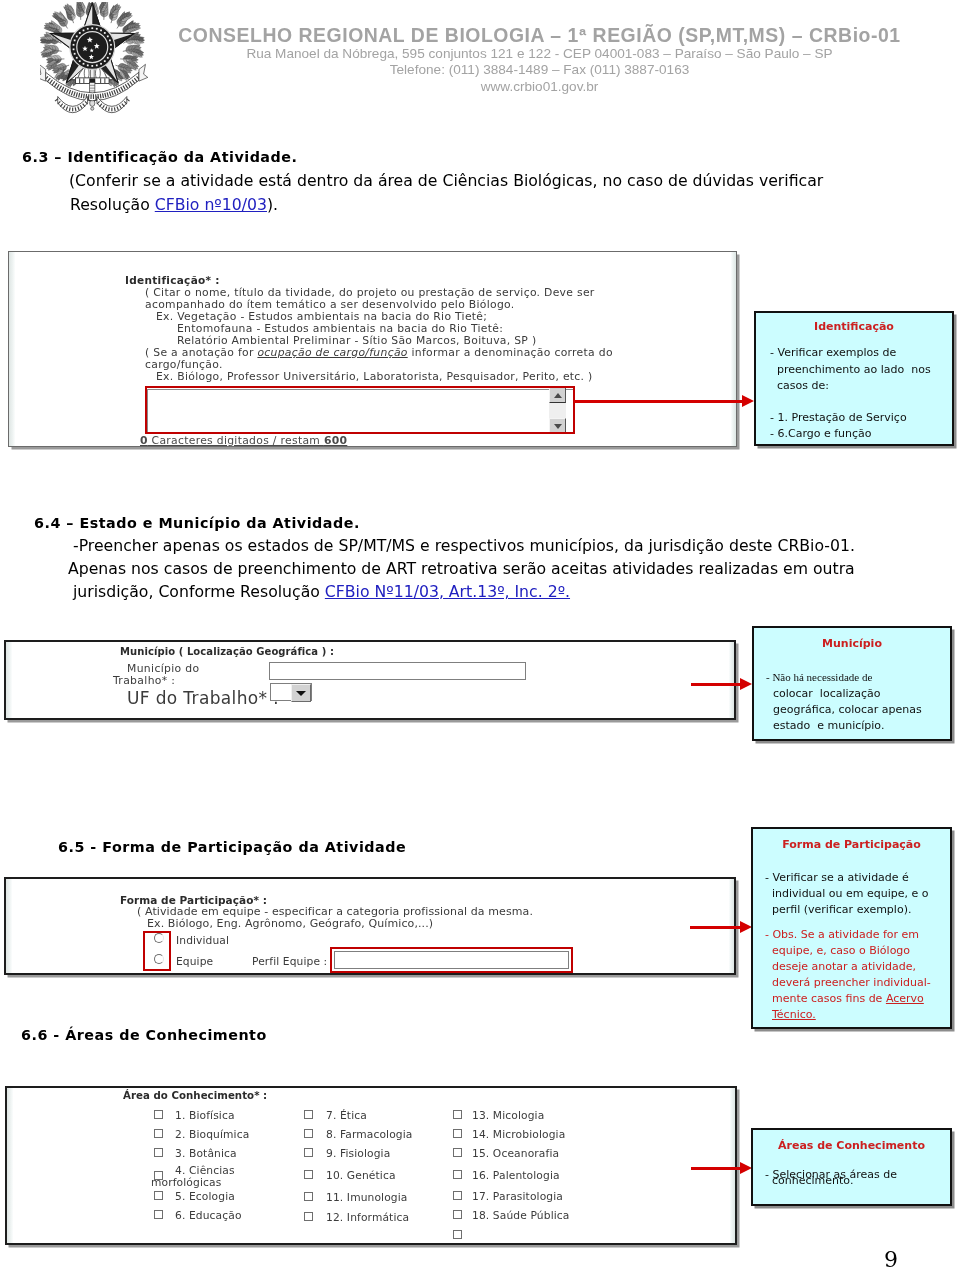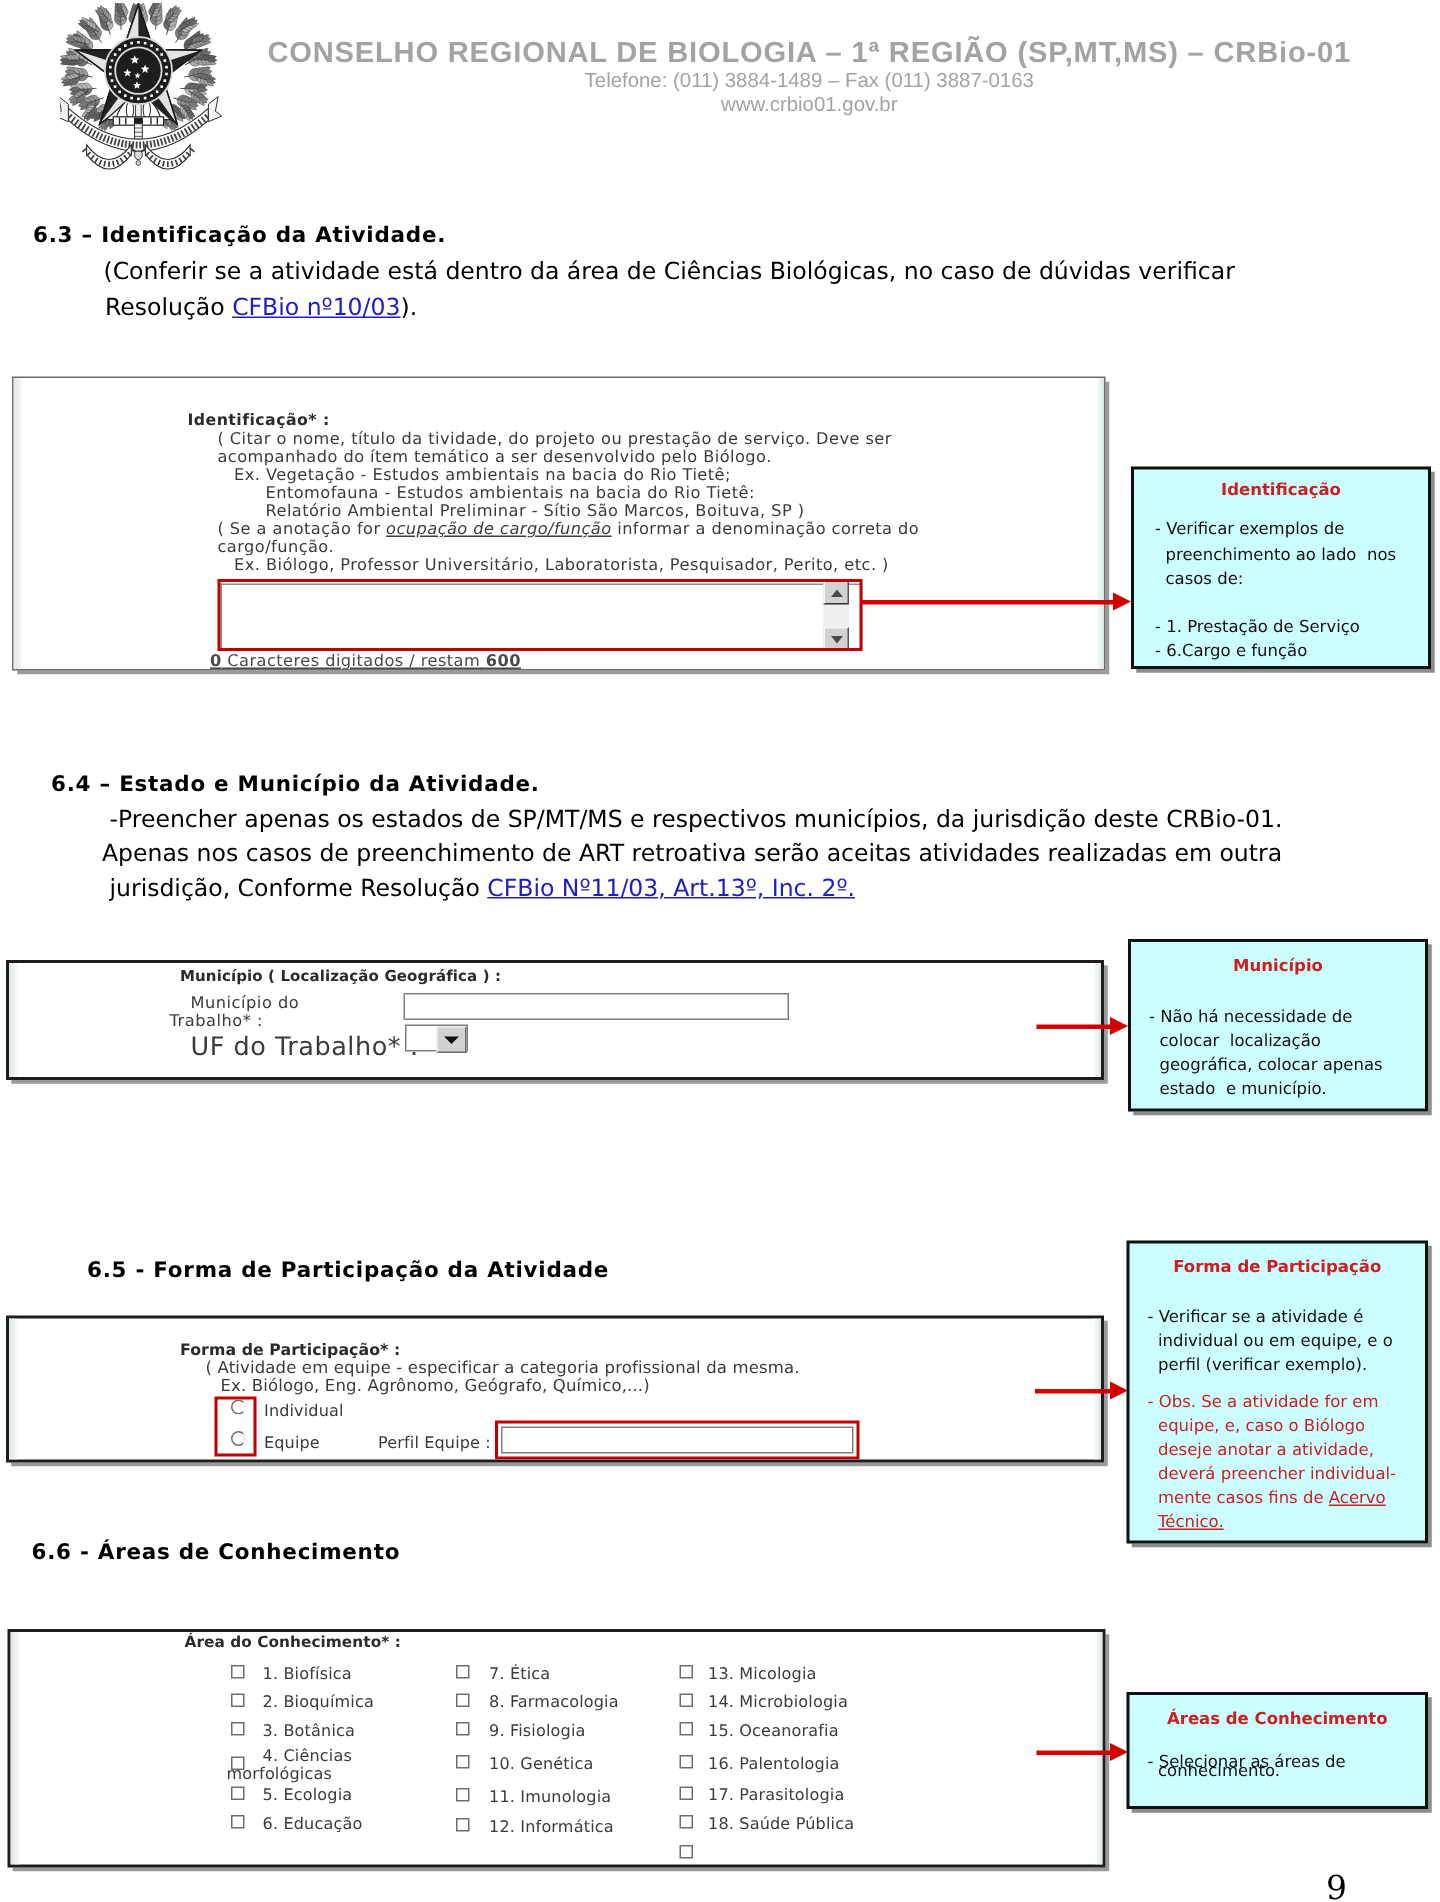--- a/index.html
+++ b/index.html
@@ -673,20 +673,21 @@
         <rect x="81.30" y="110.80" width="1.24" height="4.08" transform="rotate(-22.0 81.92 109.51)" fill="#3f3f3f"></rect>
         <rect x="83.76" y="109.56" width="1.24" height="4.08" transform="rotate(-31.2 84.38 108.26)" fill="#3f3f3f"></rect>
         <rect x="86.23" y="107.82" width="1.24" height="4.08" transform="rotate(-38.9 86.85 106.52)" fill="#3f3f3f"></rect>
         <rect x="88.69" y="105.58" width="1.24" height="4.08" transform="rotate(-45.3 89.31 104.29)" fill="#3f3f3f"></rect>
         <rect x="91.15" y="102.85" width="1.24" height="4.08" transform="rotate(-50.5 91.77 101.55)" fill="#3f3f3f"></rect>
       </g>
   </svg>
 
   <div id="hdr-text">
     <div id="hdr-org">CONSELHO REGIONAL DE BIOLOGIA –  1ª REGIÃO  (SP,MT,MS) – CRBio-01</div>
+    <div class="hdr-sub">Rua Manoel da Nóbrega, 595 conjuntos 121 e 122  - CEP 04001-083 – Paraíso – São Paulo – SP</div>
     <div class="hdr-sub">Telefone: (011) 3884-1489 – Fax (011) 3887-0163</div>
     <div class="hdr-sub">www.crbio01.gov.br</div>
   </div>
 
   <div class="sec-title" style="left:22px;top:149px;">6.3 – Identificação da Atividade.</div>
   <div class="body-line" style="left:69px;top:171px;">(Conferir se a atividade está dentro da área de Ciências Biológicas, no caso de dúvidas verificar</div>
   <div class="body-line" style="left:70px;top:195px;"><span>Resolução </span><a class="lnk">CFBio nº10/03</a><span>).</span></div>
 
   <div class="shot thin" id="shot1" style="left:8px;top:251px;width:729px;height:196px;">
     <div class="lgrad"></div>
@@ -736,21 +737,21 @@
     <div class="ipt" style="left:264px;top:41px;width:42px;height:18px;">
       <div style="position:absolute;right:0;top:0;width:18px;height:16px;background:#d2d2d2;border:1px solid #f0f0f0;border-right-color:#6b6b6b;border-bottom-color:#6b6b6b;">
         <div style="position:absolute;left:4px;top:6px;border-left:5px solid transparent;border-right:5px solid transparent;border-top:5px solid #111;"></div>
       </div>
     </div>
   </div>
   <div class="arrow" style="left:691px;top:683px;width:49px;"></div>
 
   <div class="callout" style="left:752px;top:626px;width:200px;height:115px;">
     <div class="co-title" style="top:9px;">Município</div>
-    <div class="co-line" style="left:12px;top:43px;">- Não há necessidade de</div>
+    <div class="co-line" style="left:12px;top:43px;font-family:Liberation Serif, serif;">- Não há necessidade de</div>
     <div class="co-line" style="left:12px;top:59px;">  colocar  localização</div>
     <div class="co-line" style="left:12px;top:75px;">  geográfica, colocar apenas</div>
     <div class="co-line" style="left:12px;top:91px;">  estado  e município.</div>
   </div>
 
   <div class="sec-title" style="left:20px;top:839px;margin-left:38px;">6.5 - Forma de Participação da Atividade</div>
 
   <div class="shot thick" id="shot3" style="left:4px;top:877px;width:732px;height:98px;">
     <div class="lgrad"></div>
     <div class="rgrad"></div>

